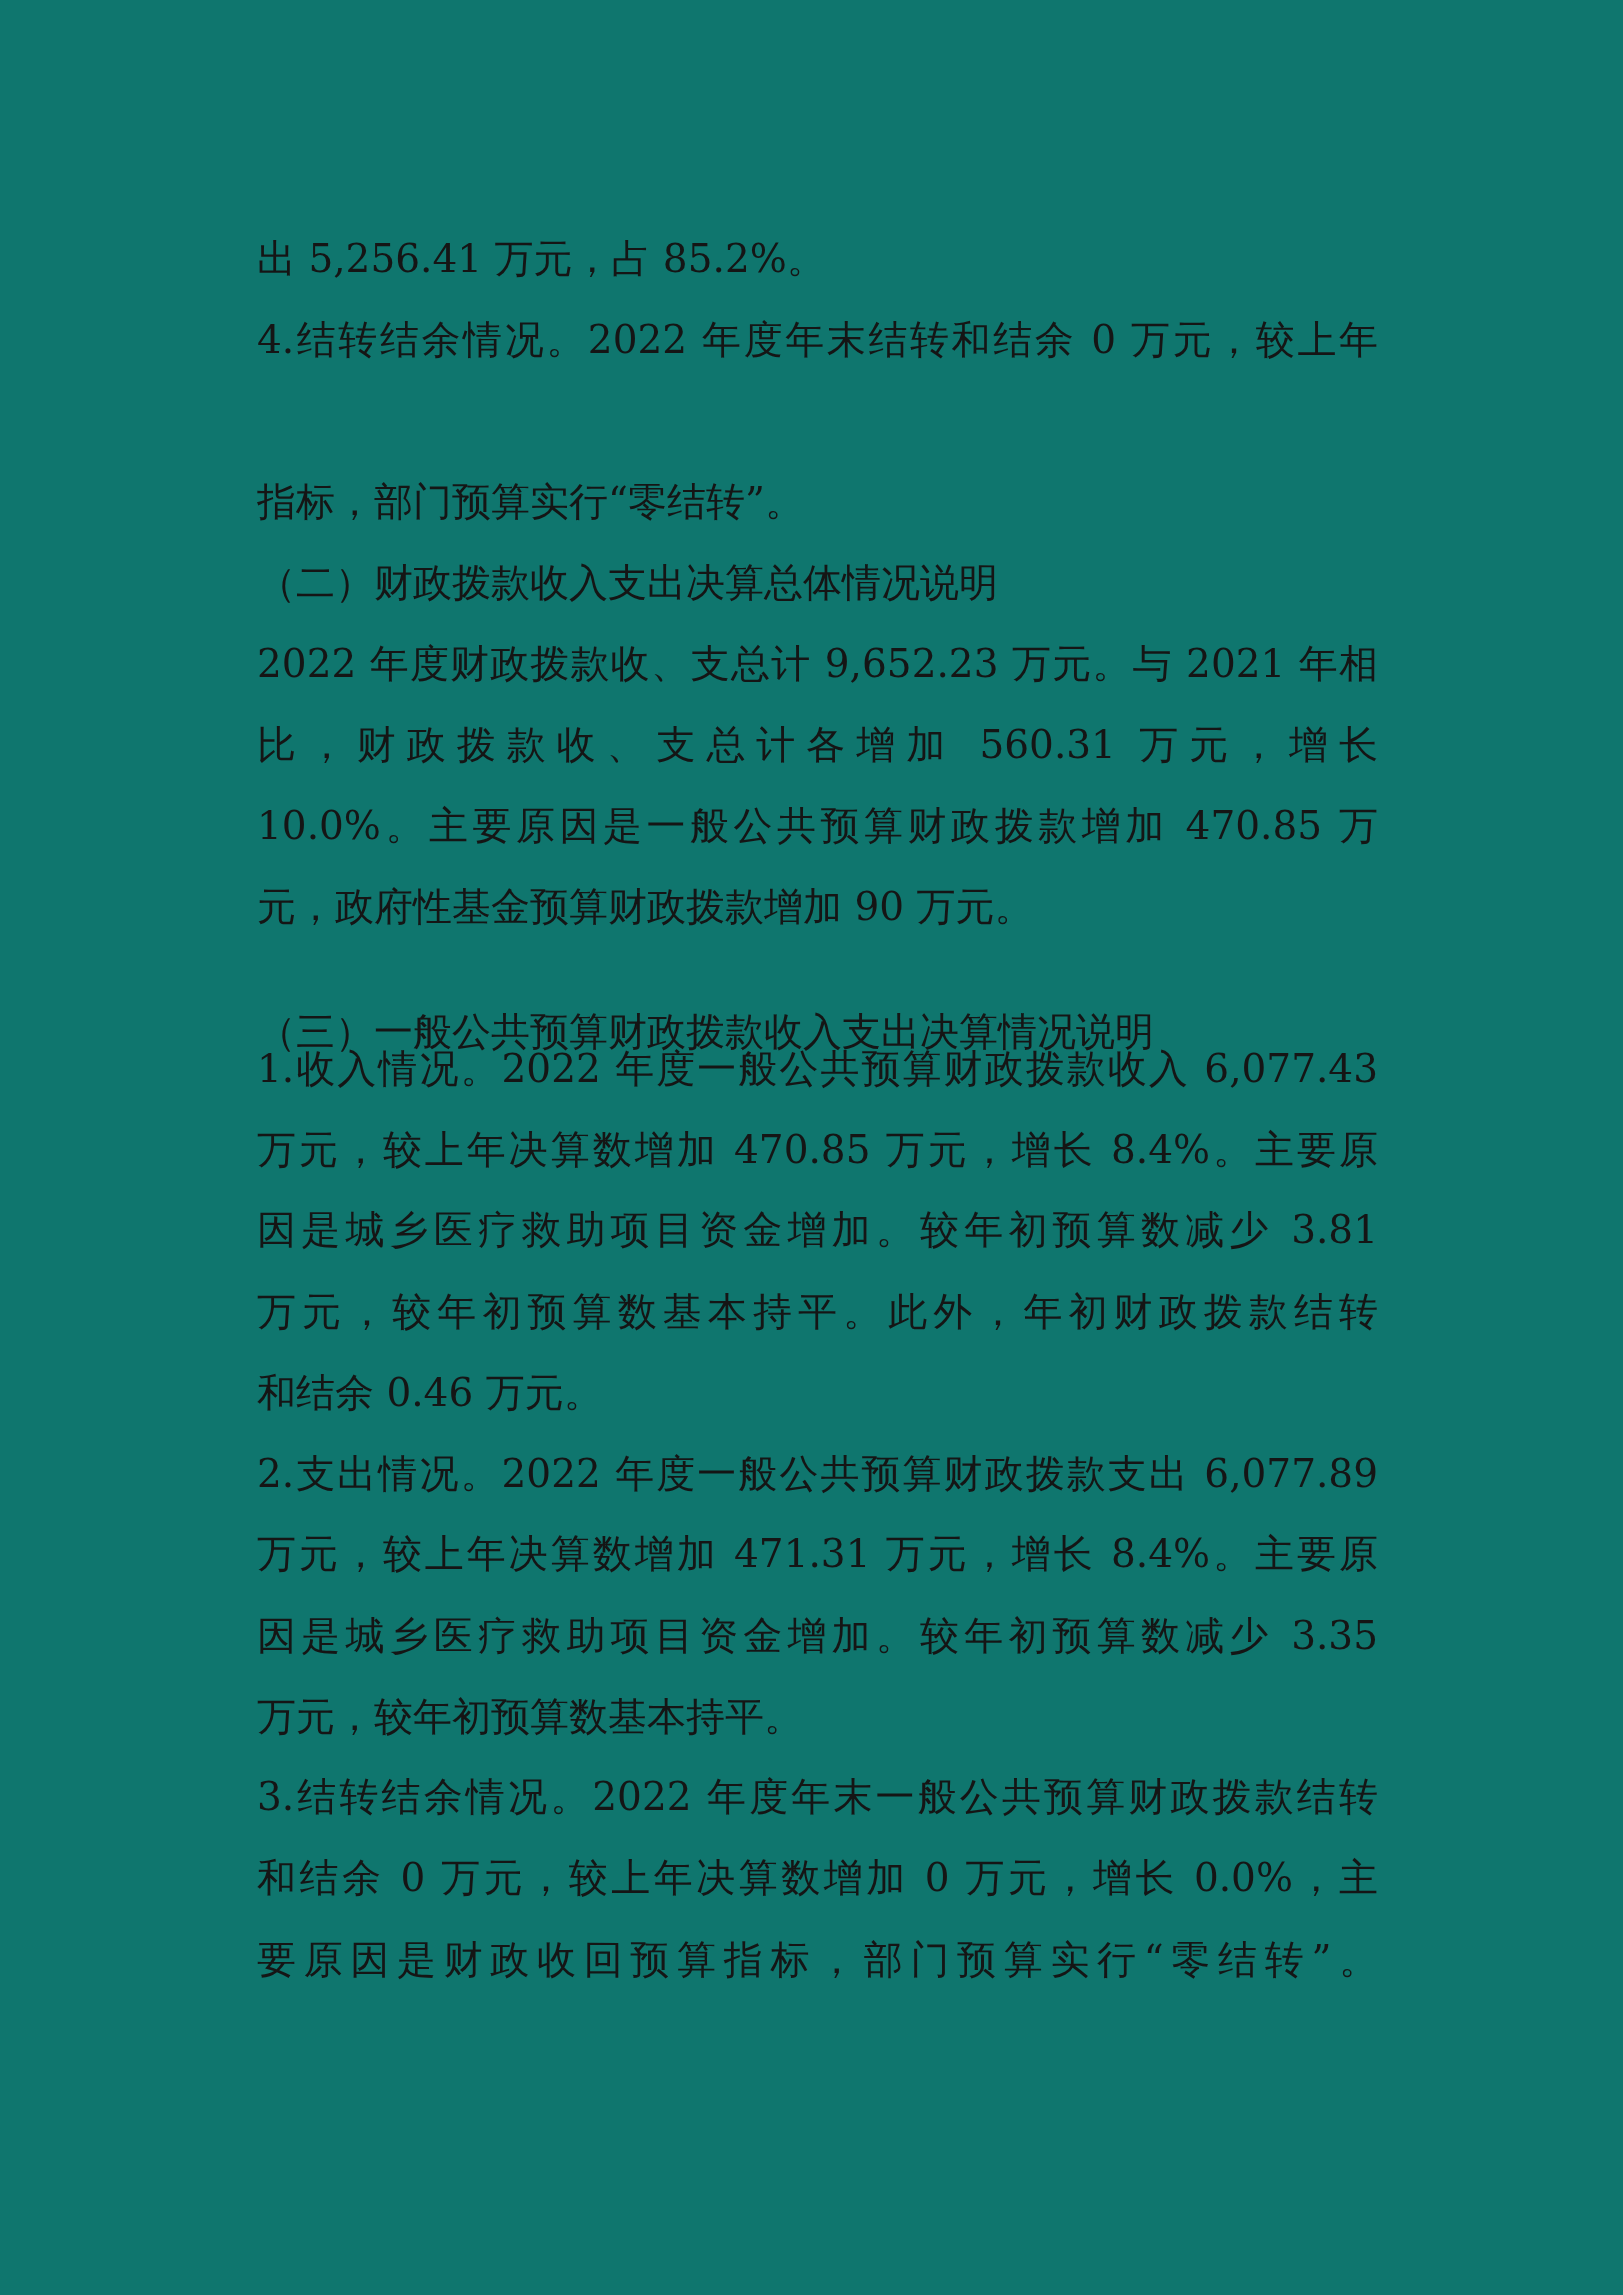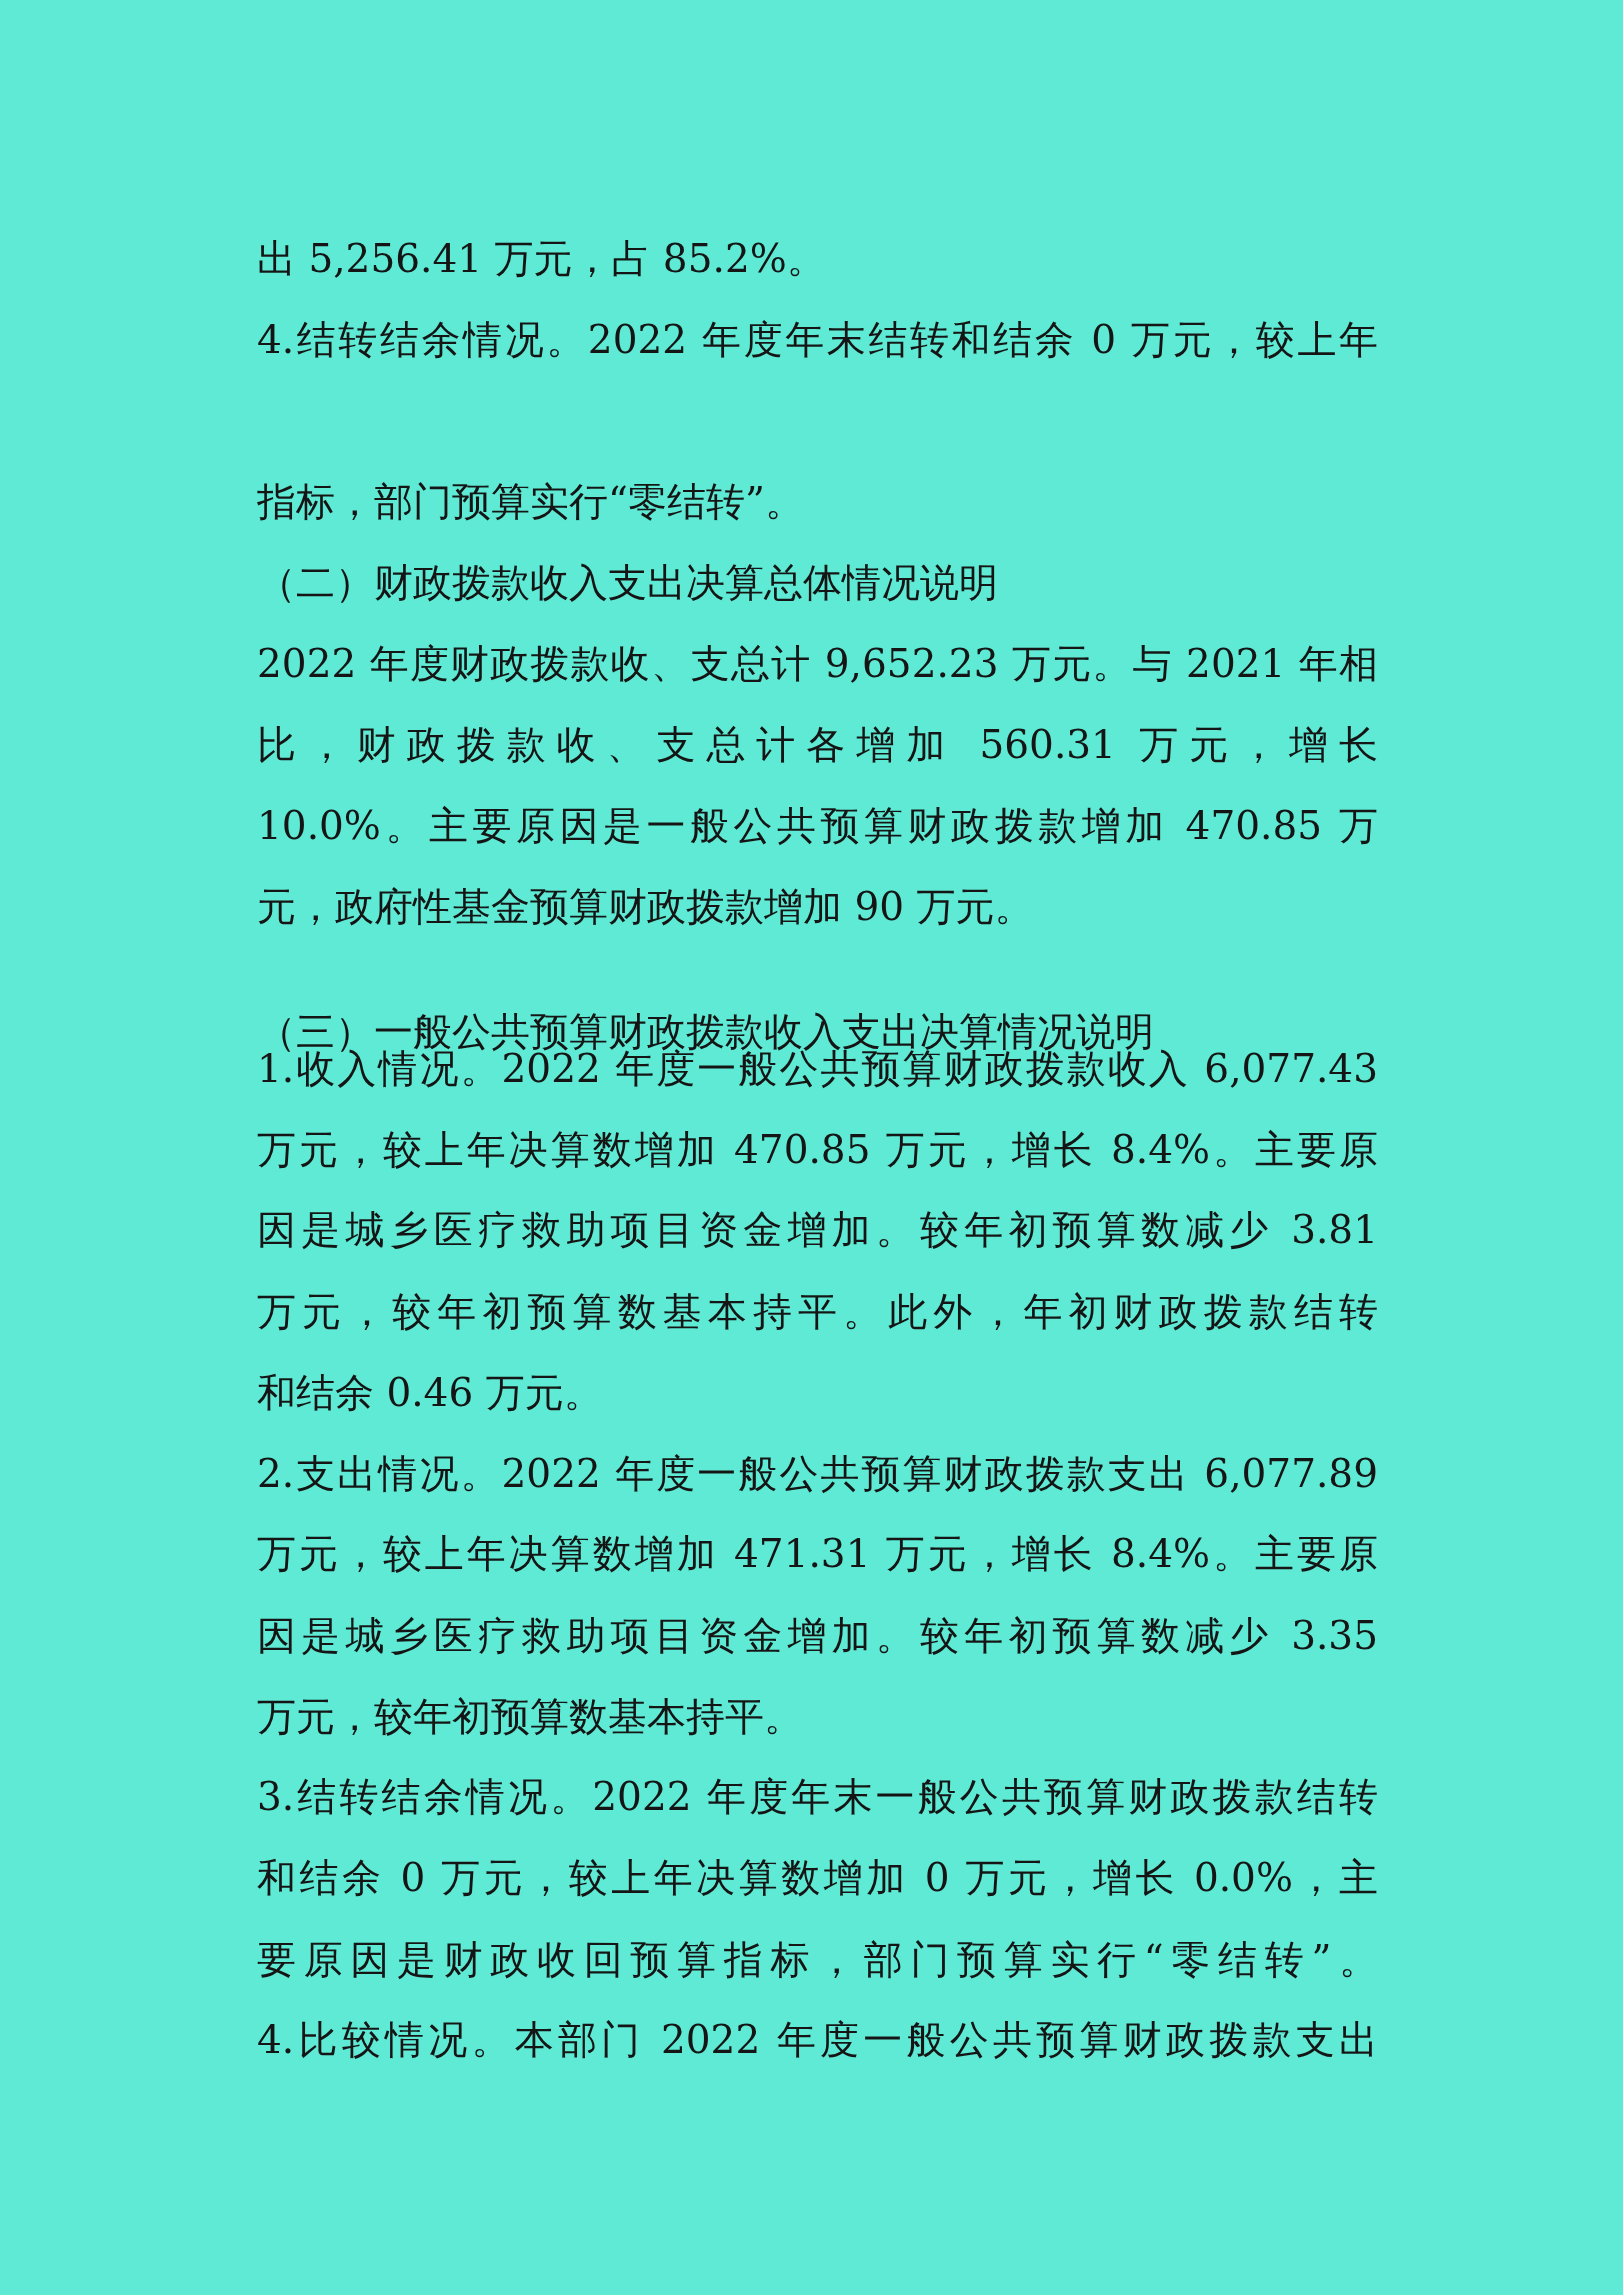--- a/index.html
+++ b/index.html
@@ -1,19 +1,19 @@
 <!DOCTYPE html>
 <html style="font-size:10.5px"><head>
   <meta charset="utf-8">
   <style>
     html, body { margin: 0; padding: 0; background: #ffffff; }
     body { width: 1623px; height: 2295px; position: relative; overflow: hidden; }
     .page {
       position: absolute; left: 0; top: 0; width: 1623px; height: 2295px;
-      background: #5eead4;
+      background: #0f766e;
     }
     .line {
       position: absolute;
       left: 257px;
       width: 1121px;
       height: 52px;
       font-family: "DejaVu Serif", "Liberation Serif", serif;
       font-size: 39px;
       line-height: 52px;
       color: #151515;
@@ -44,15 +44,14 @@
   <div class="line justify" style="top: 1204px;">因是城乡医疗救助项目资金增加。较年初预算数减少 3.81</div>
   <div class="line justify" style="top: 1286px;">万元，较年初预算数基本持平。此外，年初财政拨款结转</div>
   <div class="line left" style="top: 1367px;">和结余 0.46 万元。</div>
   <div class="line justify" style="top: 1448px;">2.支出情况。2022 年度一般公共预算财政拨款支出 6,077.89</div>
   <div class="line justify" style="top: 1528px;">万元，较上年决算数增加 471.31 万元，增长 8.4%。主要原</div>
   <div class="line justify" style="top: 1610px;">因是城乡医疗救助项目资金增加。较年初预算数减少 3.35</div>
   <div class="line left" style="top: 1691px;">万元，较年初预算数基本持平。</div>
   <div class="line justify" style="top: 1771px;">3.结转结余情况。2022 年度年末一般公共预算财政拨款结转</div>
   <div class="line justify" style="top: 1852px;">和结余 0 万元，较上年决算数增加 0 万元，增长 0.0%，主</div>
   <div class="line justify" style="top: 1934px;">要原因是财政收回预算指标，部门预算实行“零结转”。</div>
-  <div class="line justify" style="top: 2014px;">4.比较情况。本部门 2022 年度一般公共预算财政拨款支出</div>
 </div>
 
 
 </body></html>

